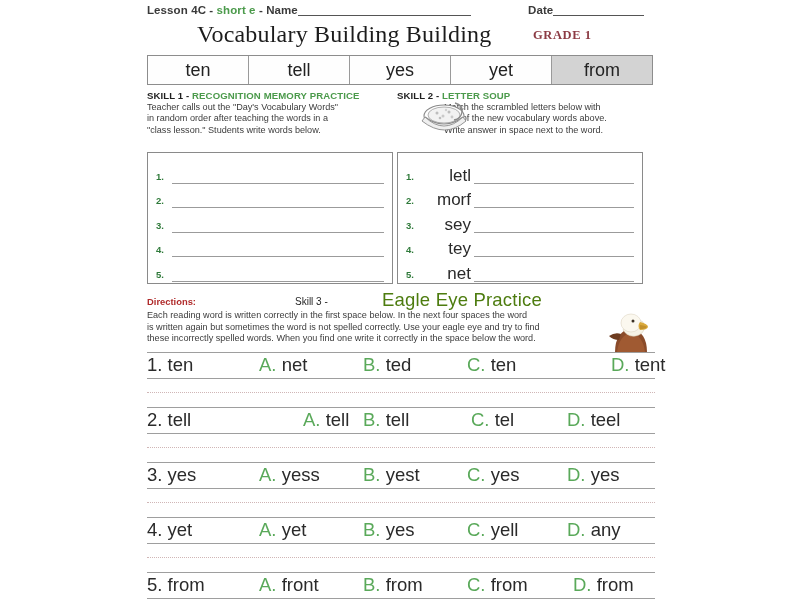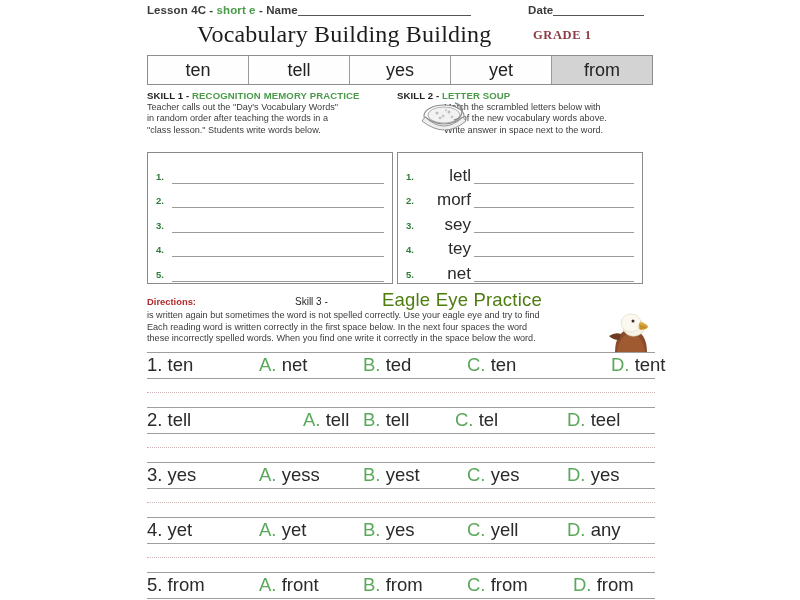--- a/index.html
+++ b/index.html
@@ -256,22 +256,22 @@
       </div>
     </div>
 
     <div class="s3">
       <div class="s3-top">
         <span class="s3-dir">Directions:</span>
         <span class="s3-skill">Skill 3 -</span>
         <span class="s3-title">Eagle Eye Practice</span>
       </div>
       <div class="s3-body">
+        <p>Each reading word is written correctly in the first space below.  In the next four spaces the word</p>
         <p>is written again but sometimes the word is not spelled correctly.  Use your eagle eye and try to find</p>
-        <p>Each reading word is written correctly in the first space below.  In the next four spaces the word</p>
         <p>these incorrectly spelled words.  When you find one write it correctly in the space below the word.</p>
       </div>
       <svg class="eagle" viewBox="0 0 60 58">
         <path d="M14 58 q0 -20 16 -24 q16 4 16 24 z" fill="#8a4b2a"></path>
         <path d="M16 58 q2 -16 14 -20 q12 4 14 20 z" fill="#a05a32"></path>
         <path d="M22 36 q8 -18 20 -8 q4 9 -4 13 q-10 4 -16 -5 z" fill="#f7f3e6" stroke="#d8d0bb" stroke-width=".6"></path>
         <ellipse cx="30" cy="29" rx="10" ry="9" fill="#fbf8ef" stroke="#ddd5c2" stroke-width=".6"></ellipse>
         <circle cx="32" cy="27" r="1.5" fill="#3a3025"></circle>
         <path d="M39 28 q8 2 8 5 q-1 3 -8 3 q-3 -4 0 -8 z" fill="#d9a93c"></path>
         <path d="M39 31 q7 1 7 2 q-2 2 -7 2 z" fill="#c2902c"></path>
@@ -293,21 +293,21 @@
         <div class="ln-mid"></div>
         <div class="ln-dot"></div>
       </div>
 
       <div class="qrow">
         <div class="ln-top"></div>
         <div class="qtext">
           <span class="qitem" style="left:0px;"><span>2.</span> <span class="qword">tell</span></span>
           <span class="qitem" style="left:112px;margin-left:44px;"><span class="qlabel">A.</span> <span class="qword">tell</span></span>
           <span class="qitem" style="left:216px;"><span class="qlabel">B.</span> <span class="qword">tell</span></span>
-          <span class="qitem" style="left:308px;"><span class="qlabel">C.</span> <span class="qword">tel</span></span>
+          <span class="qitem" style="left:324px;"><span class="qlabel">C.</span> <span class="qword">tel</span></span>
           <span class="qitem" style="left:420px;"><span class="qlabel">D.</span> <span class="qword">teel</span></span>
         </div>
         <div class="ln-mid"></div>
         <div class="ln-dot"></div>
       </div>
 
       <div class="qrow">
         <div class="ln-top"></div>
         <div class="qtext">
           <span class="qitem" style="left:0px;"><span>3.</span> <span class="qword">yes</span></span>

